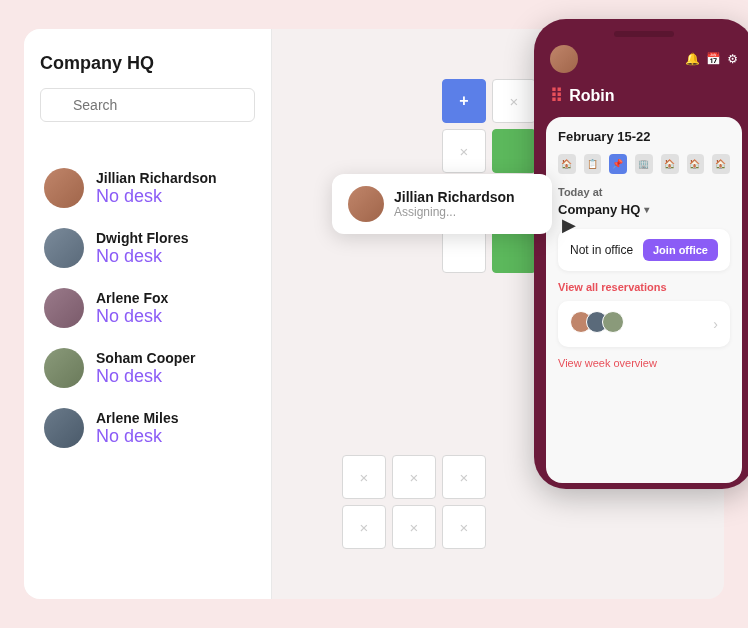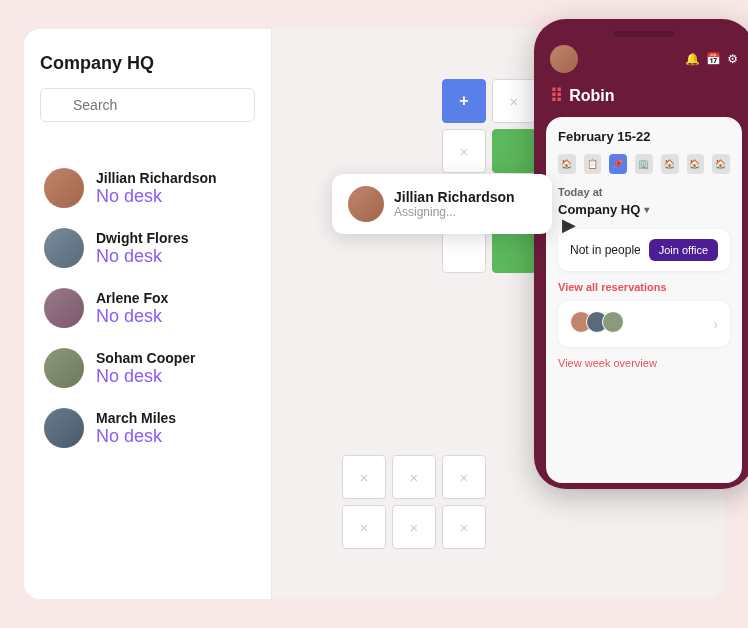--- a/index.html
+++ b/index.html
@@ -294,27 +294,27 @@
       box-shadow: 0 1px 4px rgba(0,0,0,0.06);
     }
 
     .not-in-office {
       font-size: 12px;
       font-weight: 500;
       color: #1a1a1a;
     }
 
     .join-btn {
-      background: #4c1d95;
+      background: #8b5cf6;
       color: #fff;
       border: none;
       border-radius: 6px;
       padding: 5px 10px;
       font-size: 11px;
-      font-weight: 400;
+      font-weight: 700;
       cursor: pointer;
     }
 
     .view-reservations {
       color: #e8505a;
       font-size: 11px;
       font-weight: 700;
       padding: 4px 0 8px;
       display: block;
     }
@@ -439,21 +439,21 @@
       <div class="avatar avatar-soham"></div>
       <div class="person-info">
         <div class="name">Soham Cooper</div>
         <div class="desk">No desk</div>
       </div>
     </div>
 
     <div class="person-item">
       <div class="avatar avatar-shane"></div>
       <div class="person-info">
-        <div class="name">March Miles</div>
+        <div class="name">Arlene Miles</div>
         <div class="desk">No desk</div>
       </div>
     </div>
   </div>
 
   <div class="middle-area">
 
     <div class="deco-grid deco-top">
       <div class="dc bl">+</div>
       <div class="dc">×</div>
@@ -529,21 +529,21 @@
           <div class="phone-day-icon">🏠</div>
         </div>
 
         <div class="phone-today-label">Today at</div>
         <div class="phone-location">
           <span>Company HQ</span>
           <span class="phone-location-arrow">▾</span>
         </div>
 
         <div class="phone-status-card">
-          <span class="not-in-office">Not in people</span>
+          <span class="not-in-office">Not in office</span>
           <button class="join-btn">Join office</button>
         </div>
 
         <span class="view-reservations">View all reservations</span>
 
         <div class="phone-people-card">
           <div>
             <div class="people-avatars">
               <div class="people-avatar p-av-1"></div>
               <div class="people-avatar p-av-2"></div>

